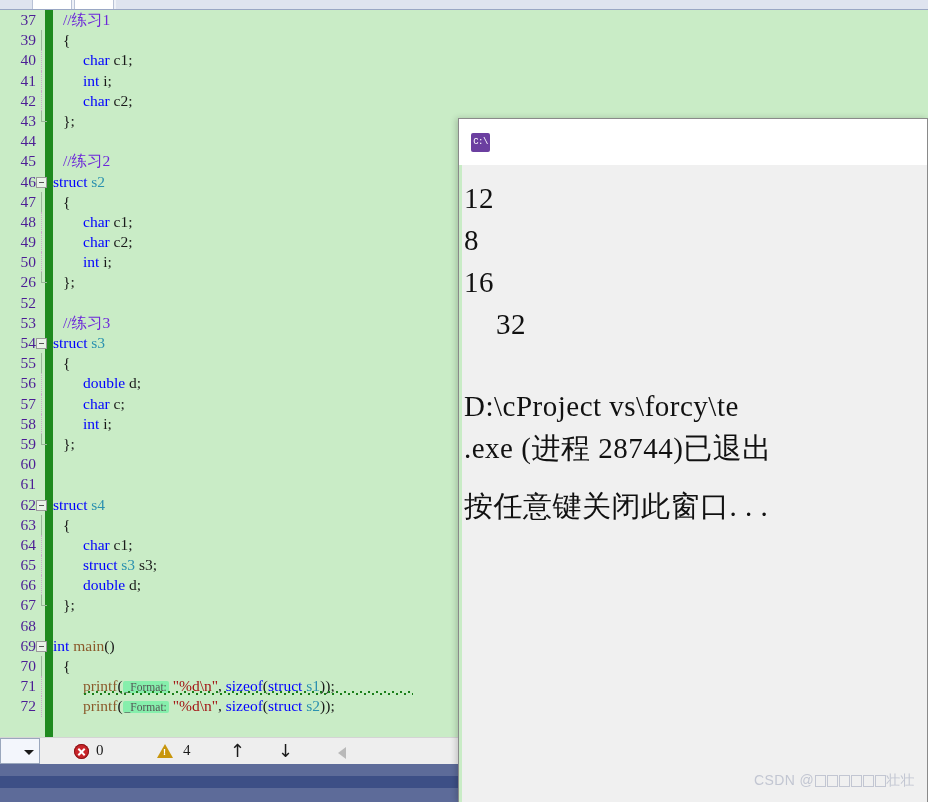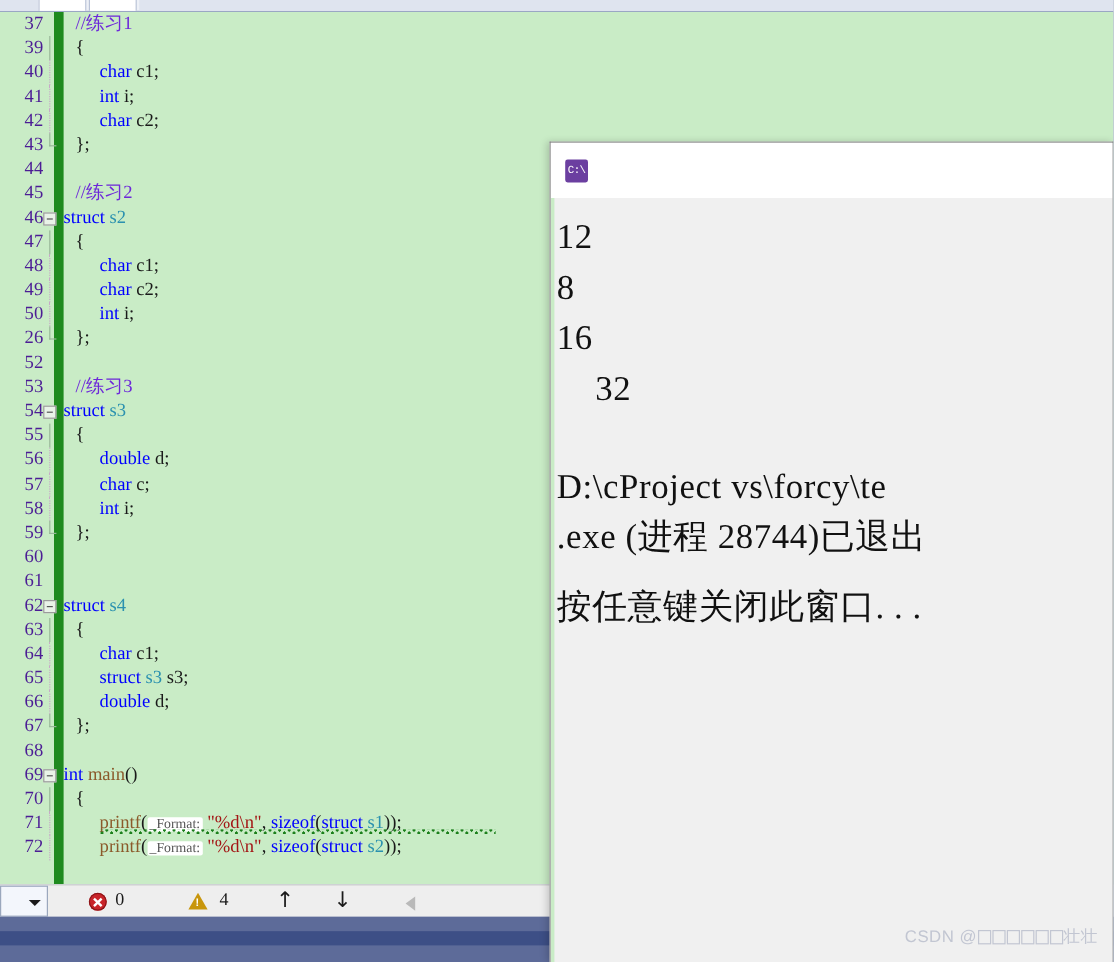--- a/index.html
+++ b/index.html
@@ -114,21 +114,21 @@
   }
 
   
   .kw   { color: #0000ff; }
   .typ  { color: #2b91af; }
   .cmt  { color: #6d28d9; }
   .str  { color: #a31515; }
   .fn   { color: #8b5a2b; }
   .plain{ color: #1a1a1a; }
   .hint {
-    background: #ffffff;
+    background: #86efac;
     color: #555555;
     font-size: 11.5px;
     font-family: "Liberation Serif", serif;
     padding: 0 2px;
     border-radius: 2px;
   }
   .squiggle {
     position: absolute;
     height: 4px;
     background-image:

